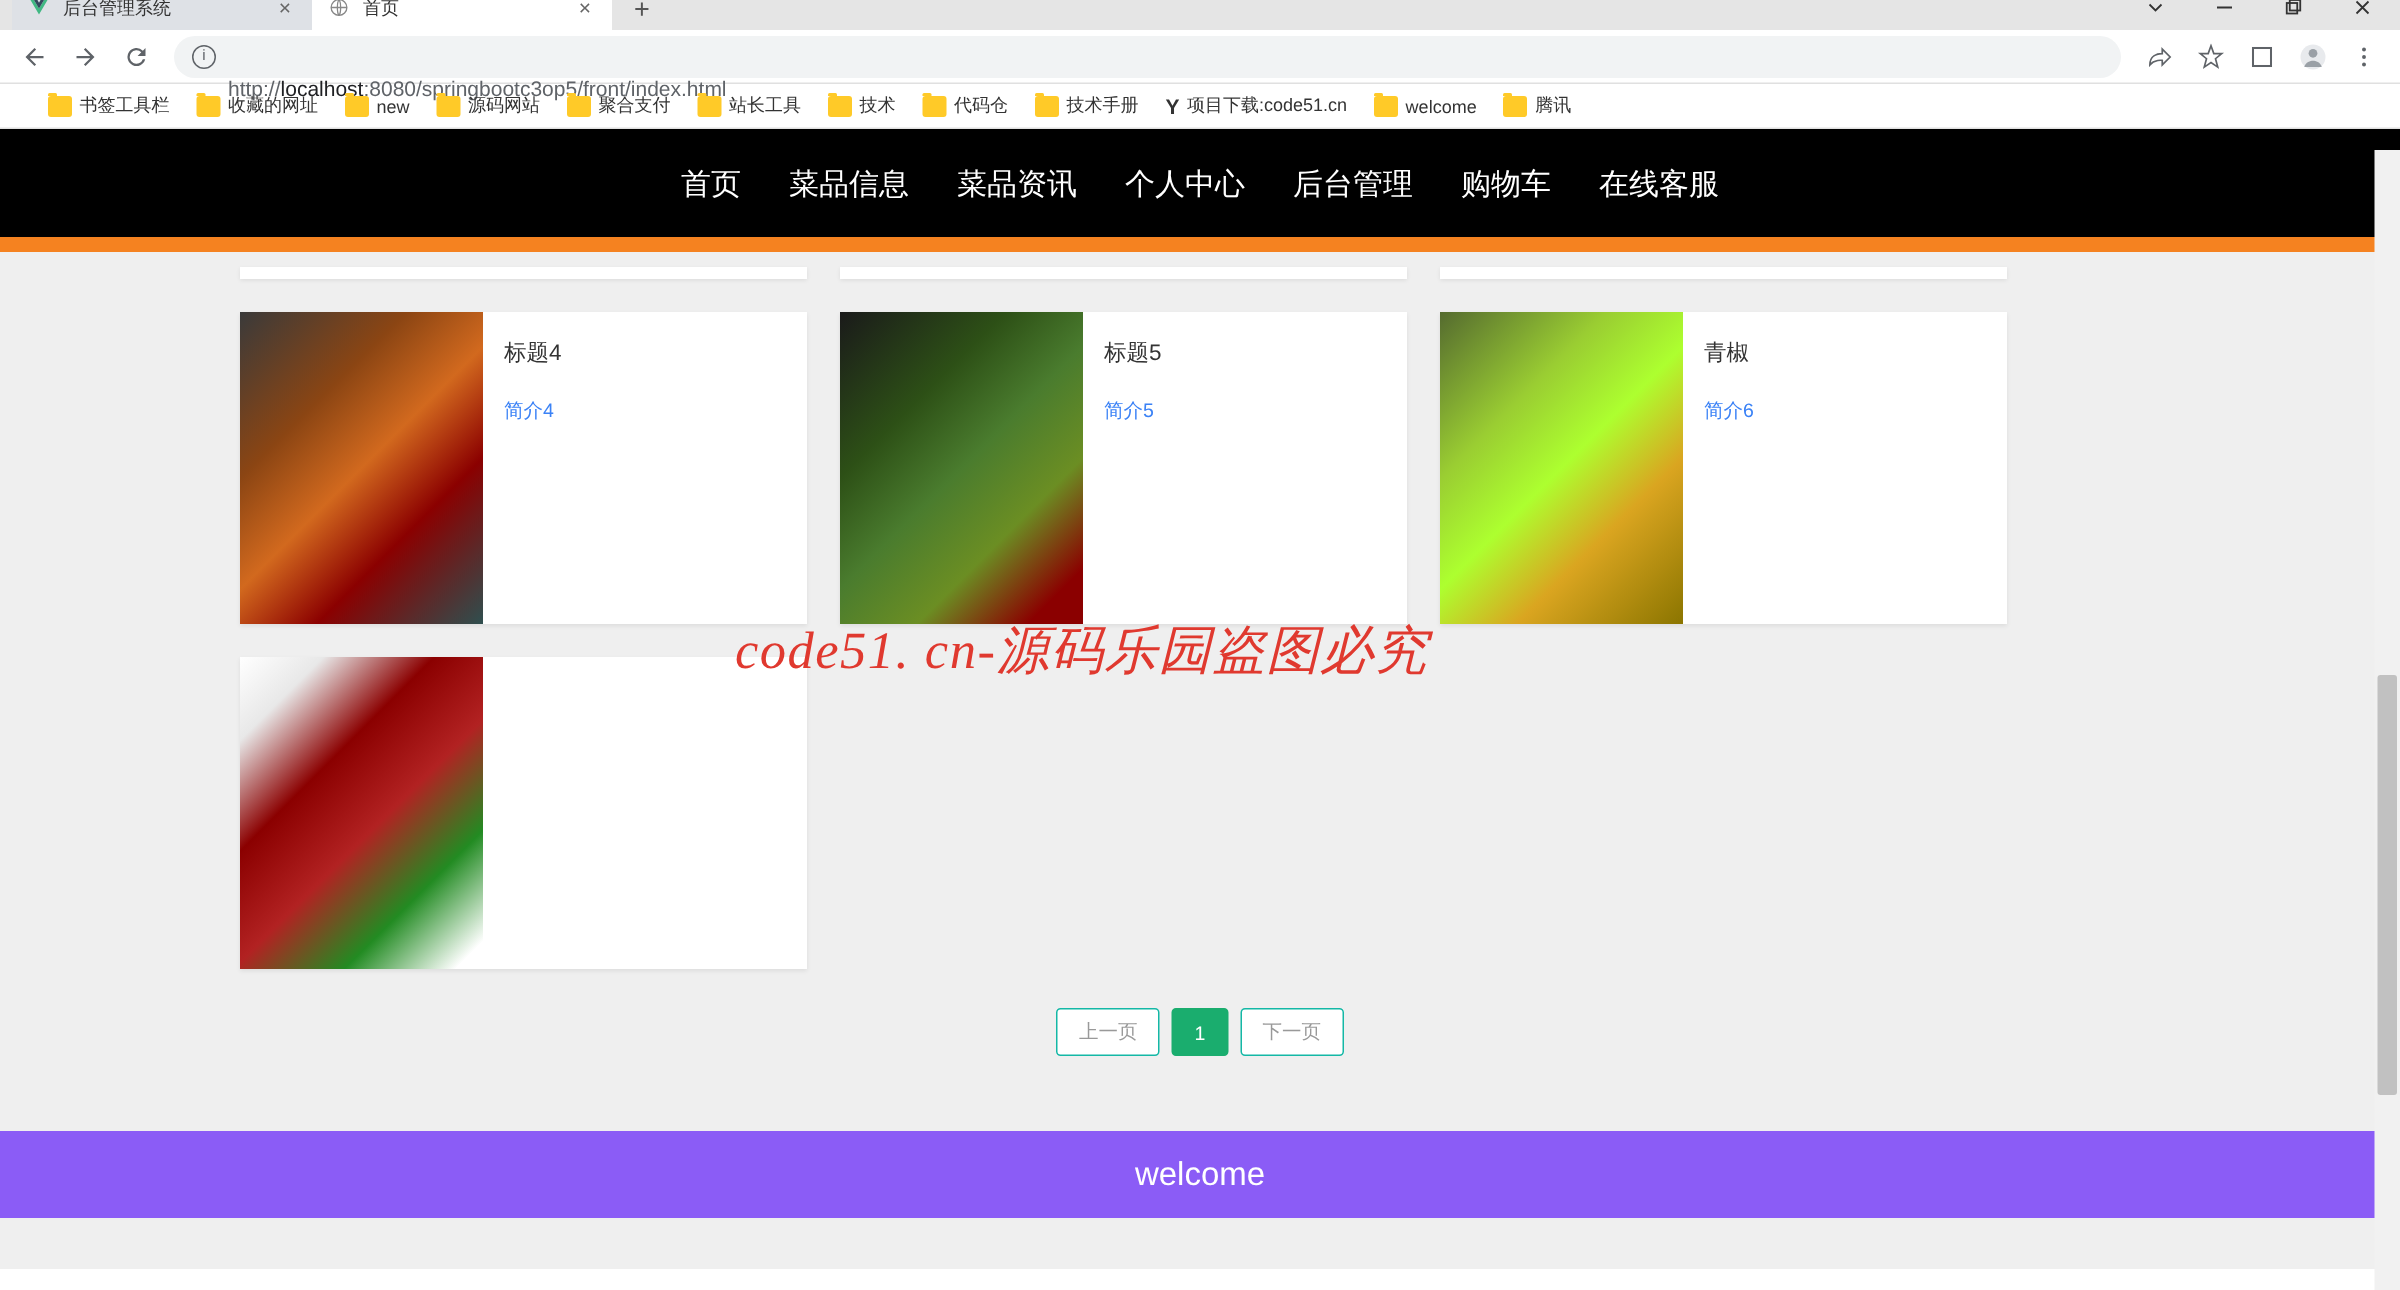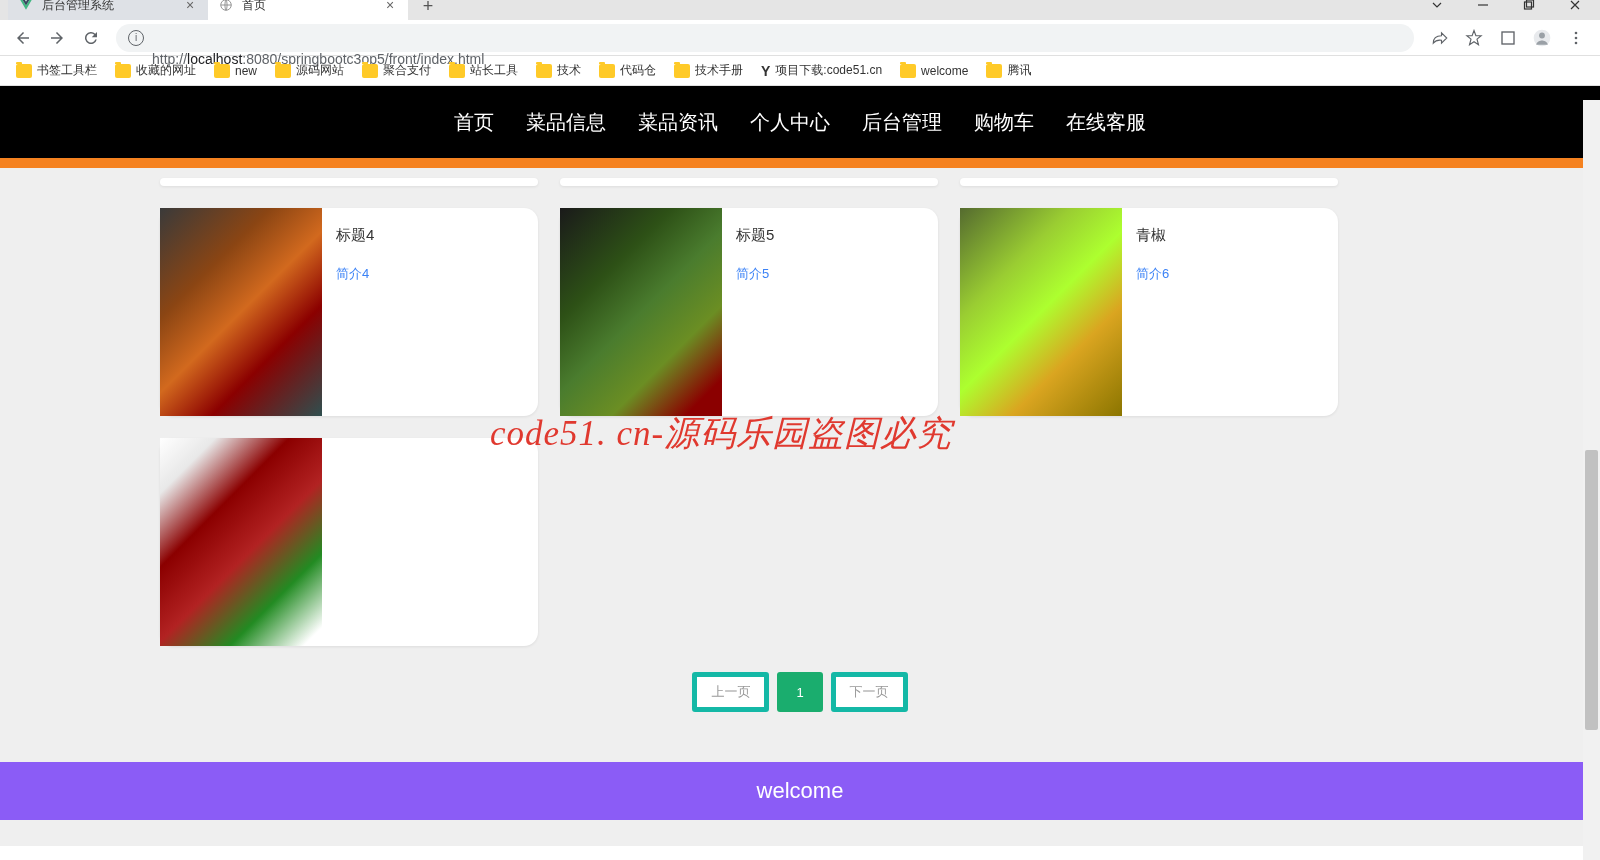--- a/index.html
+++ b/index.html
@@ -17,44 +17,44 @@
     .addr-bar { background: #fff; height: 36px; display: flex; align-items: center; padding: 0 8px; gap: 4px; border-bottom: 1px solid #e0e0e0; }
     .nav-btn { width: 30px; height: 30px; display: flex; align-items: center; justify-content: center; color: #5f6368; cursor: pointer; border-radius: 50%; }
     .nav-btn svg { width: 18px; height: 18px; }
     .url-box { flex: 1; height: 28px; background: #f1f3f4; border-radius: 14px; display: flex; align-items: center; padding: 0 12px; font-size: 14px; color: #202124; gap: 8px; margin: 0 6px; }
     .url-info-icon { width: 16px; height: 16px; border: 1.5px solid #5f6368; border-radius: 50%; display: flex; align-items: center; justify-content: center; font-size: 10px; color: #5f6368; flex-shrink: 0; }
     .url-text { color: #5f6368; margin-top: 42px; }
     .url-text .host { color: #202124; }
     .addr-icons { display: flex; gap: 2px; }
     .addr-icon { width: 32px; height: 30px; display: flex; align-items: center; justify-content: center; color: #5f6368; cursor: pointer; }
     
-    .bookmarks { background: #fff; height: 30px; display: flex; align-items: center; padding: 0 10px; gap: 6px; border-bottom: 1px solid #e0e0e0; }
+    .bookmarks { background: #fff; height: 30px; display: flex; align-items: center; padding: 0 26px; gap: 6px; border-bottom: 1px solid #e0e0e0; }
     .bookmark { display: flex; align-items: center; gap: 5px; font-size: 12px; color: #333; padding: 4px 6px; cursor: pointer; border-radius: 4px; }
     .folder-icon { width: 16px; height: 14px; background: #ffca28; border-radius: 2px; position: relative; }
     .folder-icon::before { content: ''; position: absolute; top: -2px; left: 0; width: 6px; height: 2px; background: #ffca28; border-radius: 1px 1px 0 0; }
     
     .page-wrapper { height: 760px; overflow-y: scroll; background: #efefef; }
     
     .site-nav { background: #000; height: 72px; display: flex; align-items: center; justify-content: center; gap: 32px; }
     .nav-item { color: #fff; font-size: 20px; text-decoration: none; cursor: pointer; }
     
     .orange-bar { background: #f58220; height: 10px; }
     
     .content { padding: 10px 160px 20px; }
     
     .card-grid { display: flex; flex-wrap: wrap; gap: 22px; }
-    .card { background: #fff; width: 378px; height: 208px; display: flex; border-radius: 14px; box-shadow: 0 1px 3px rgba(0,0,0,0.08); cursor: pointer; }
+    .card { background: #fff; width: 378px; height: 208px; display: flex; border-radius: 0; box-shadow: 0 1px 3px rgba(0,0,0,0.08); cursor: pointer; }
     .card-img { width: 162px; height: 100%; flex-shrink: 0; }
     .card-body { flex: 1; padding: 18px 14px; display: flex; flex-direction: column; }
     .card-title { font-size: 15px; color: #333; margin-bottom: 20px; }
     .card-desc { font-size: 13px; color: #3b82f6; text-align: left; }
     .card.thin { height: 8px; padding: 0; }
     
     .pager { display: flex; justify-content: center; gap: 8px; margin-top: 26px; }
-    .pager-btn { background: #fff; border: 5px solid #14b8a6; padding: 6px 14px; font-size: 13px; color: #999; cursor: pointer; border-radius: 3px; }
+    .pager-btn { background: #fff; border: 1px solid #14b8a6; padding: 6px 14px; font-size: 13px; color: #999; cursor: pointer; border-radius: 3px; }
     .pager-btn.current { background: #1aad6e; color: #fff; border-color: #1aad6e; }
     
     .footer-bar { background: #8b5cf6; color: #fff; text-align: center; padding: 16px 0; font-size: 22px; margin-top: 30px; }
     
     .watermark { position: absolute; left: 490px; top: 410px; color: #e0392f; font-size: 35px; font-family: "SimSun", serif; letter-spacing: 1px; pointer-events: none; z-index: 100; white-space: nowrap; font-style: italic; }
     
     .scrollbar-ind { position: absolute; right: 0; top: 100px; width: 17px; height: 760px; background: #f1f1f1; }
     .scrollbar-thumb { position: absolute; right: 2px; top: 350px; width: 13px; height: 280px; background: #c1c1c1; border-radius: 2px; }
     
     .food-1 { background: linear-gradient(135deg, #3a3a3a 0%, #8b4513 30%, #d2691e 50%, #8b0000 70%, #2f4f4f 100%); }

